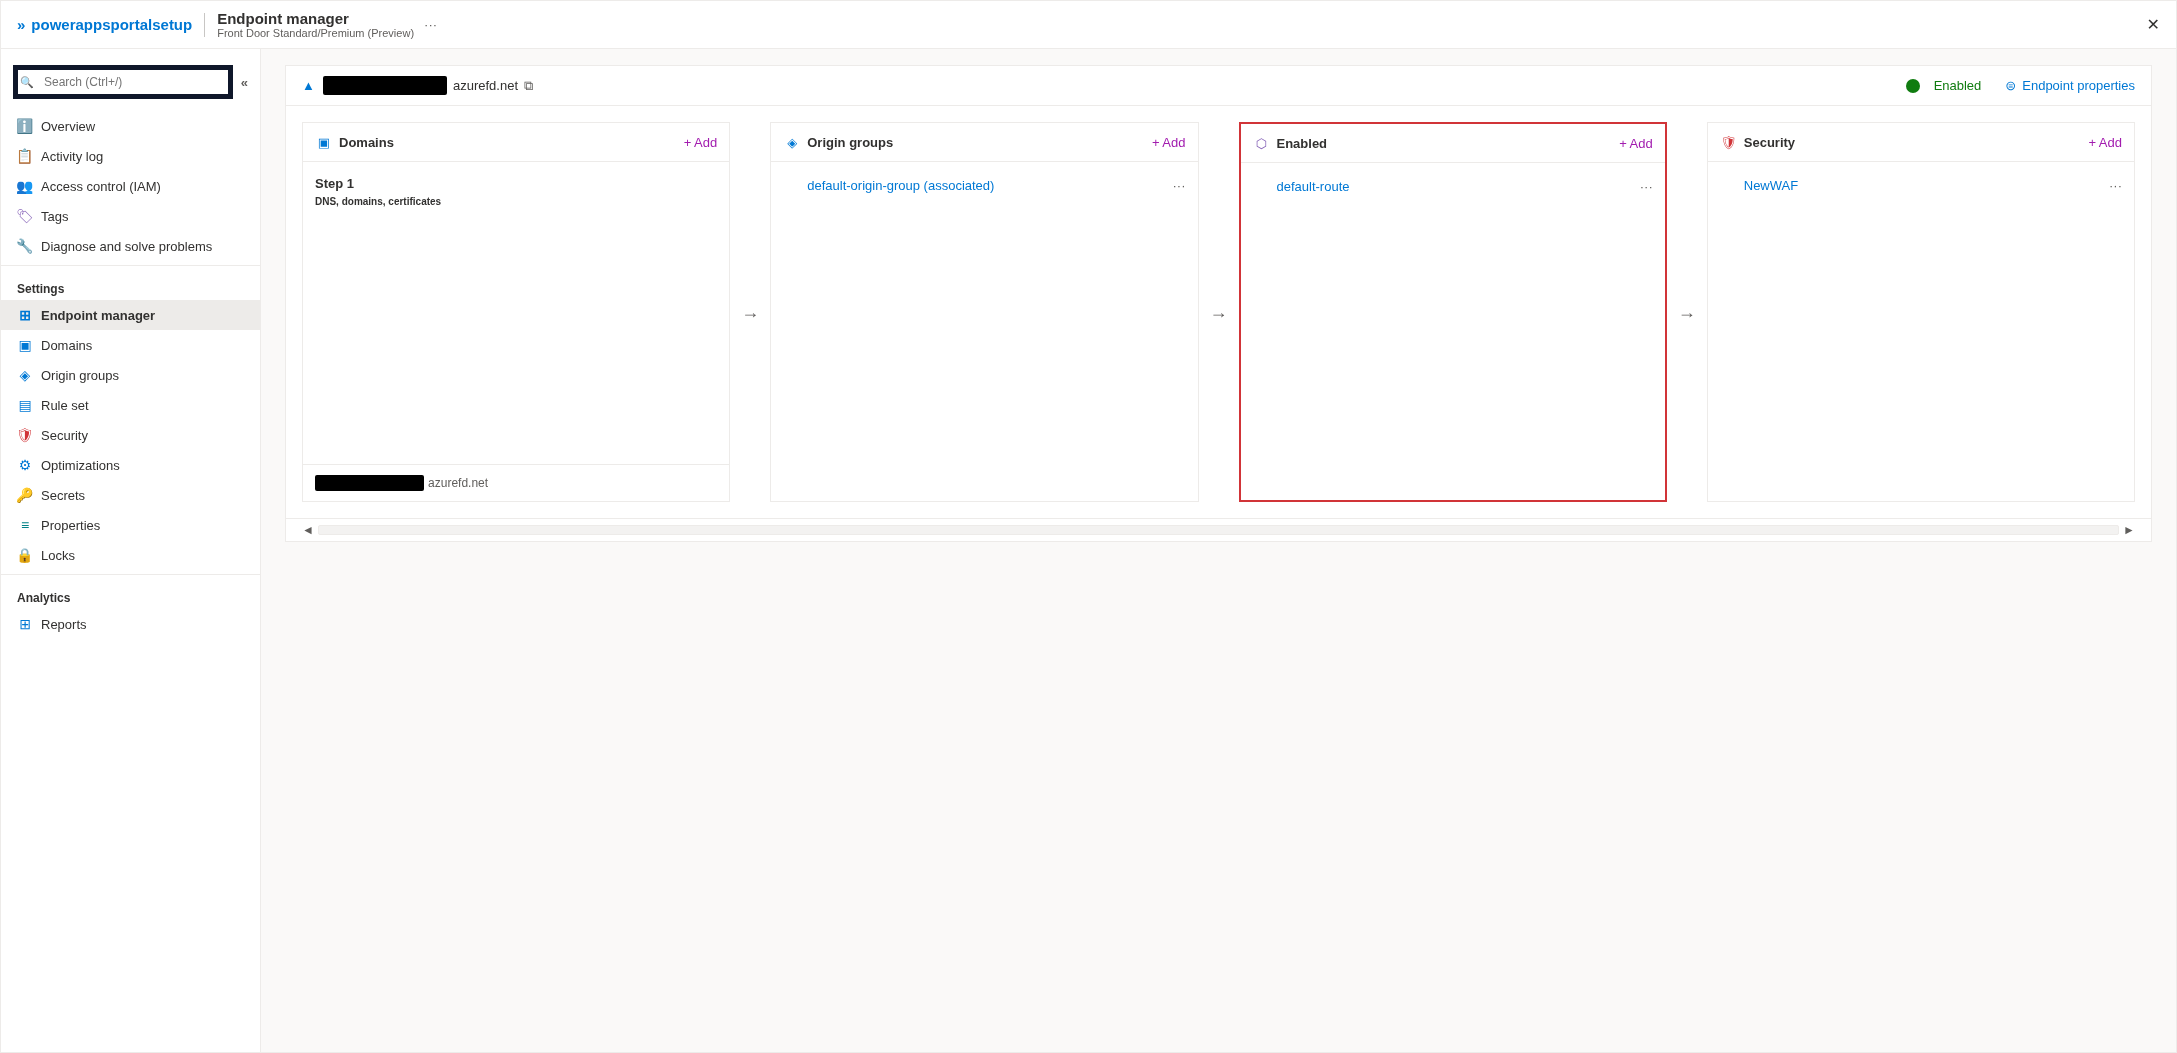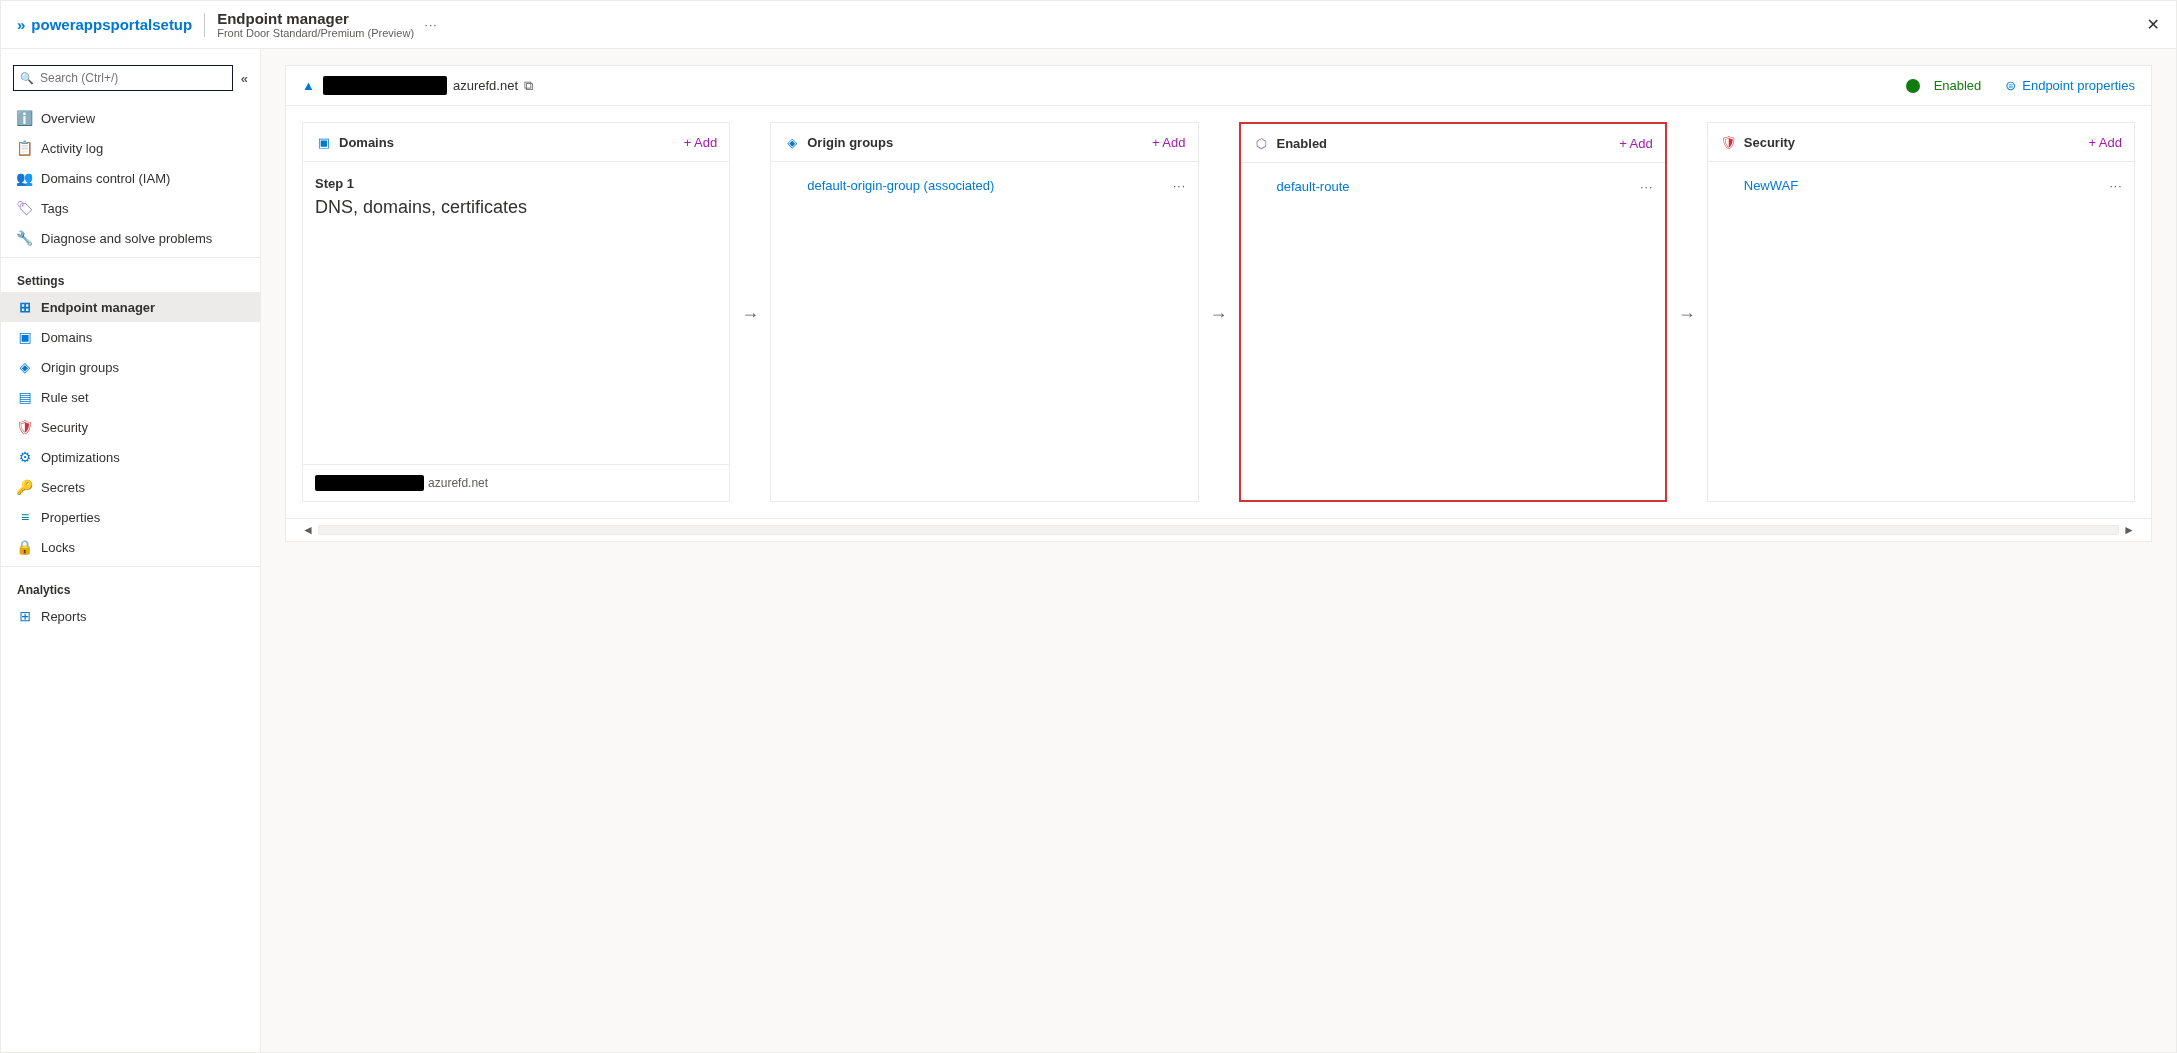--- a/index.html
+++ b/index.html
@@ -58,42 +58,42 @@
     .column-header .col-icon { width: 18px; height: 18px; display: flex; align-items: center; justify-content: center; }
     .column-header .col-title { font-size: 13px; font-weight: 600; color: #323130; flex: 1; }
     .column-header .add-btn { color: #a21caf; cursor: pointer; font-size: 13px; display: flex; align-items: center; gap: 2px; }
 
     .column-body { padding: 12px; flex: 1; }
     .column-item { display: flex; align-items: center; padding: 4px 0; gap: 4px; }
     .column-item a { color: #0078d4; text-decoration: none; font-size: 13px; margin-left: 24px; }
     .column-item .item-more { margin-left: auto; color: #605e5c; cursor: pointer; }
     .step-info { font-size: 13px; color: #323130; line-height: 1.5; }
     .step-title { font-weight: 600; font-size: 13px; }
-    .step-subtitle { font-weight: 400; font-size: 18px; color: #323130; margin-bottom: 8px; }
+    .step-subtitle { font-weight: 700; font-size: 10px; color: #323130; margin-bottom: 8px; }
 
     .domain-footer { margin-top: auto; padding: 10px 12px; border-top: 1px solid #edebe9; display: flex; align-items: center; gap: 4px; }
     .domain-footer .footer-redacted { background: #000; color: #000; padding: 1px 12px; font-size: 12px; border-radius: 2px; }
     .domain-footer .footer-domain { font-size: 12px; color: #605e5c; }
 
     
     .scrollbar-container { padding: 4px 16px; border-top: 1px solid #edebe9; display: flex; align-items: center; gap: 4px; }
     .scrollbar-track { flex: 1; height: 10px; background: #f3f2f1; border: 1px solid #edebe9; border-radius: 2px; }
     .scroll-arrow { cursor: pointer; color: #605e5c; font-size: 12px; }
 
     
     .icon-blue { color: #0078d4; }
     .icon-purple { color: #8764b8; }
     .icon-orange { color: #ca5010; }
     .icon-yellow { color: #ffd700; }
     .icon-red { color: #d13438; }
     .icon-teal { color: #038387; }
 
     .search-wrap { display: flex; align-items: center; gap: 8px; margin: 8px 12px; }
     .search-box { position: relative; flex: 1; }
-    .search-box input { width: 100%; padding: 5px 8px 5px 26px; border: 1px solid #0f172a; font-size: 12px; }
+    .search-box input { width: 100%; padding: 5px 8px 5px 26px; border: 5px solid #0f172a; font-size: 12px; }
     .search-box-icon { position: absolute; left: 7px; top: 50%; transform: translateY(-50%); font-size: 11px; color: #605e5c; }
     .chevron-collapse { cursor: pointer; color: #605e5c; font-size: 13px; font-weight: bold; }
   </style>
 </head>
 <body>
 
 <div class="app-shell">
 
   <div class="topbar">
     <div class="topbar-logo">
@@ -124,21 +124,21 @@
         <div class="sidebar-item">
           <span class="item-icon icon-blue">ℹ️</span>
           <span>Overview</span>
         </div>
         <div class="sidebar-item">
           <span class="item-icon icon-blue">📋</span>
           <span>Activity log</span>
         </div>
         <div class="sidebar-item">
           <span class="item-icon icon-blue">👥</span>
-          <span>Domains control (IAM)</span>
+          <span>Access control (IAM)</span>
         </div>
         <div class="sidebar-item">
           <span class="item-icon icon-purple">🏷</span>
           <span>Tags</span>
         </div>
         <div class="sidebar-item">
           <span class="item-icon icon-orange">🔧</span>
           <span>Diagnose and solve problems</span>
         </div>
 

